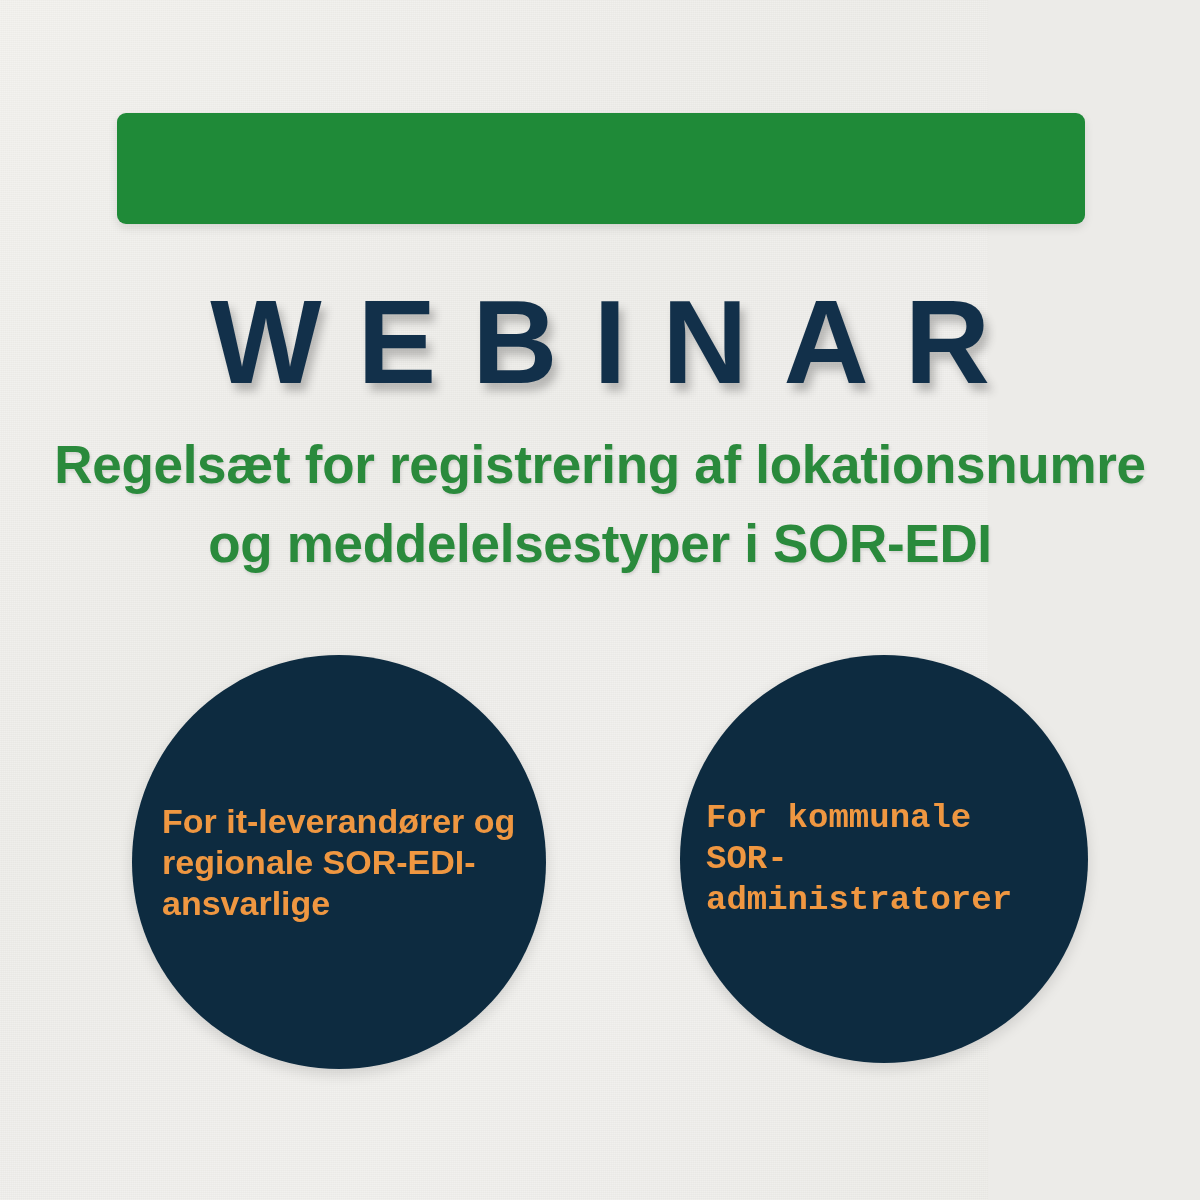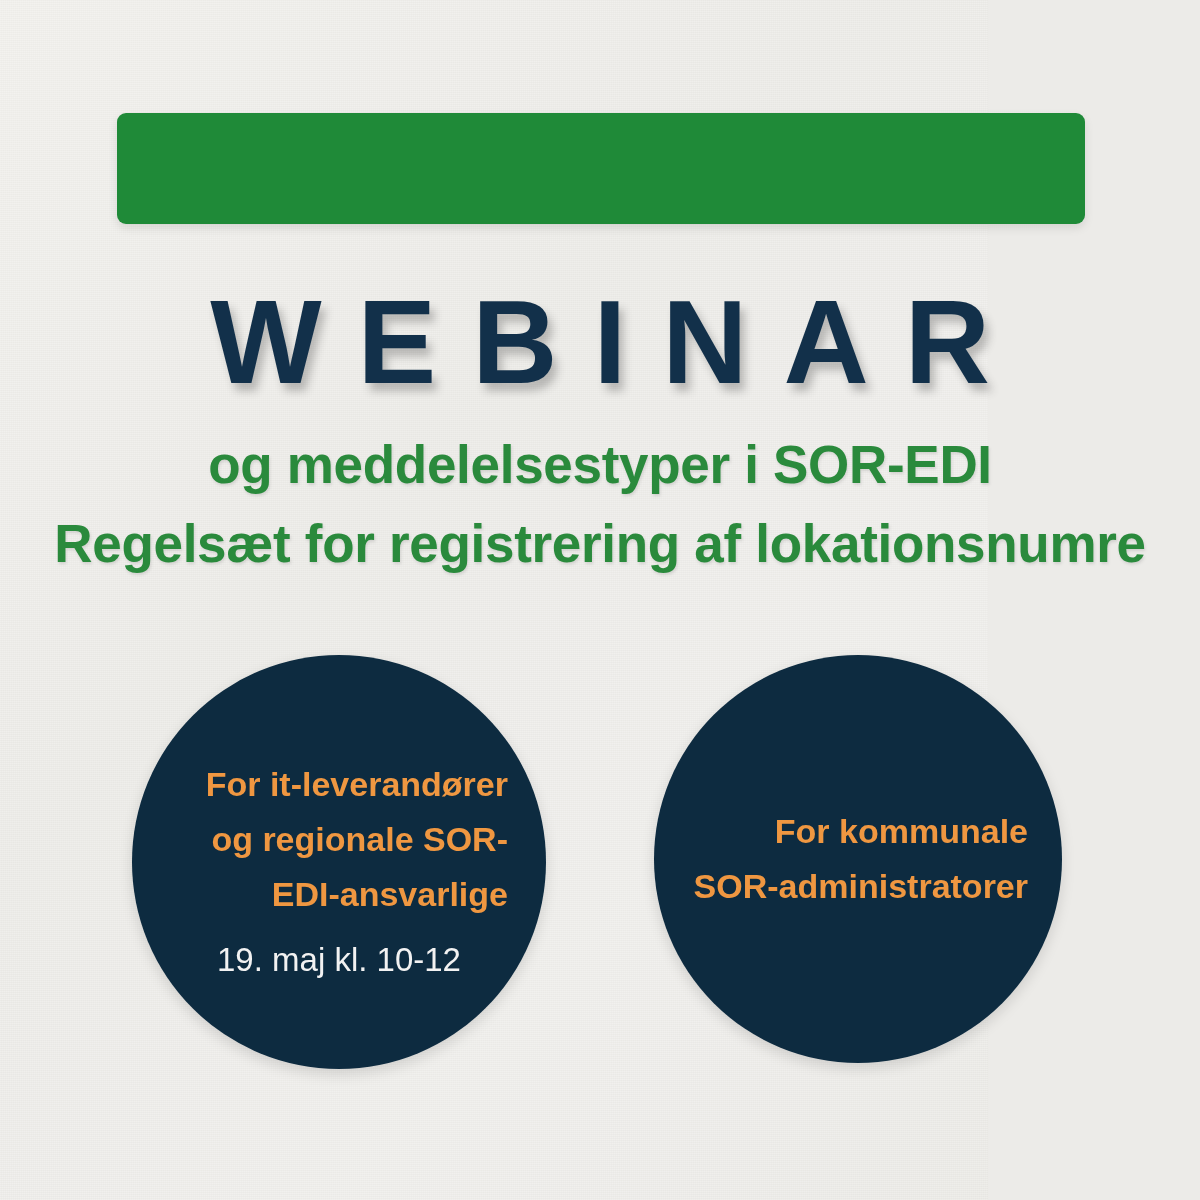--- a/index.html
+++ b/index.html
@@ -96,33 +96,34 @@
     box-shadow: 0 5px 14px rgba(0,0,0,.13);
   }
   .circle-left {
     left: 132px;
     top: 655px;
     width: 414px;
     height: 414px;
     padding: 0 26px;
   }
   .circle-right {
-    left: 654px;
+    left: 680px;
     top: 655px;
     width: 408px;
     height: 408px;
     padding: 0 22px;
+    font-family: Liberation Mono, monospace;
   }
   .circle-title {
     color: #ef9741;
     font-weight: 700;
     font-size: 34px;
-    line-height: 55px;
-    text-align: right;
-    margin: 12px;
+    line-height: 41px;
+    text-align: left;
+    margin: 4px;
   }
   .circle-date {
     color: #f2f2f2;
     font-weight: 400;
     font-size: 33px;
     line-height: 40px;
     text-align: center;
     margin: 6px 0 0 0;
   }
   .circle-right .circle-title { font-size: 34px; }
@@ -131,25 +132,24 @@
 <body>
 
 <div class="poster">
   <div class="grain"></div>
 
   <div class="green-bar"></div>
 
   <div class="webinar">WEBINAR</div>
 
   <div class="subtitle">
+    <span class="ln">Regelsæt for registrering af lokationsnumre</span>
     <span class="ln">og meddelelsestyper i SOR-EDI</span>
-    <span class="ln">Regelsæt for registrering af lokationsnumre</span>
   </div>
 
   <div class="circle circle-left">
     <p class="circle-title">For it-leverandører og regionale SOR-EDI-ansvarlige</p>
-    <p class="circle-date">19. maj kl. 10-12</p>
   </div>
 
   <div class="circle circle-right">
     <p class="circle-title">For kommunale SOR-administratorer</p>
   </div>
 </div>
 
 </body></html>

